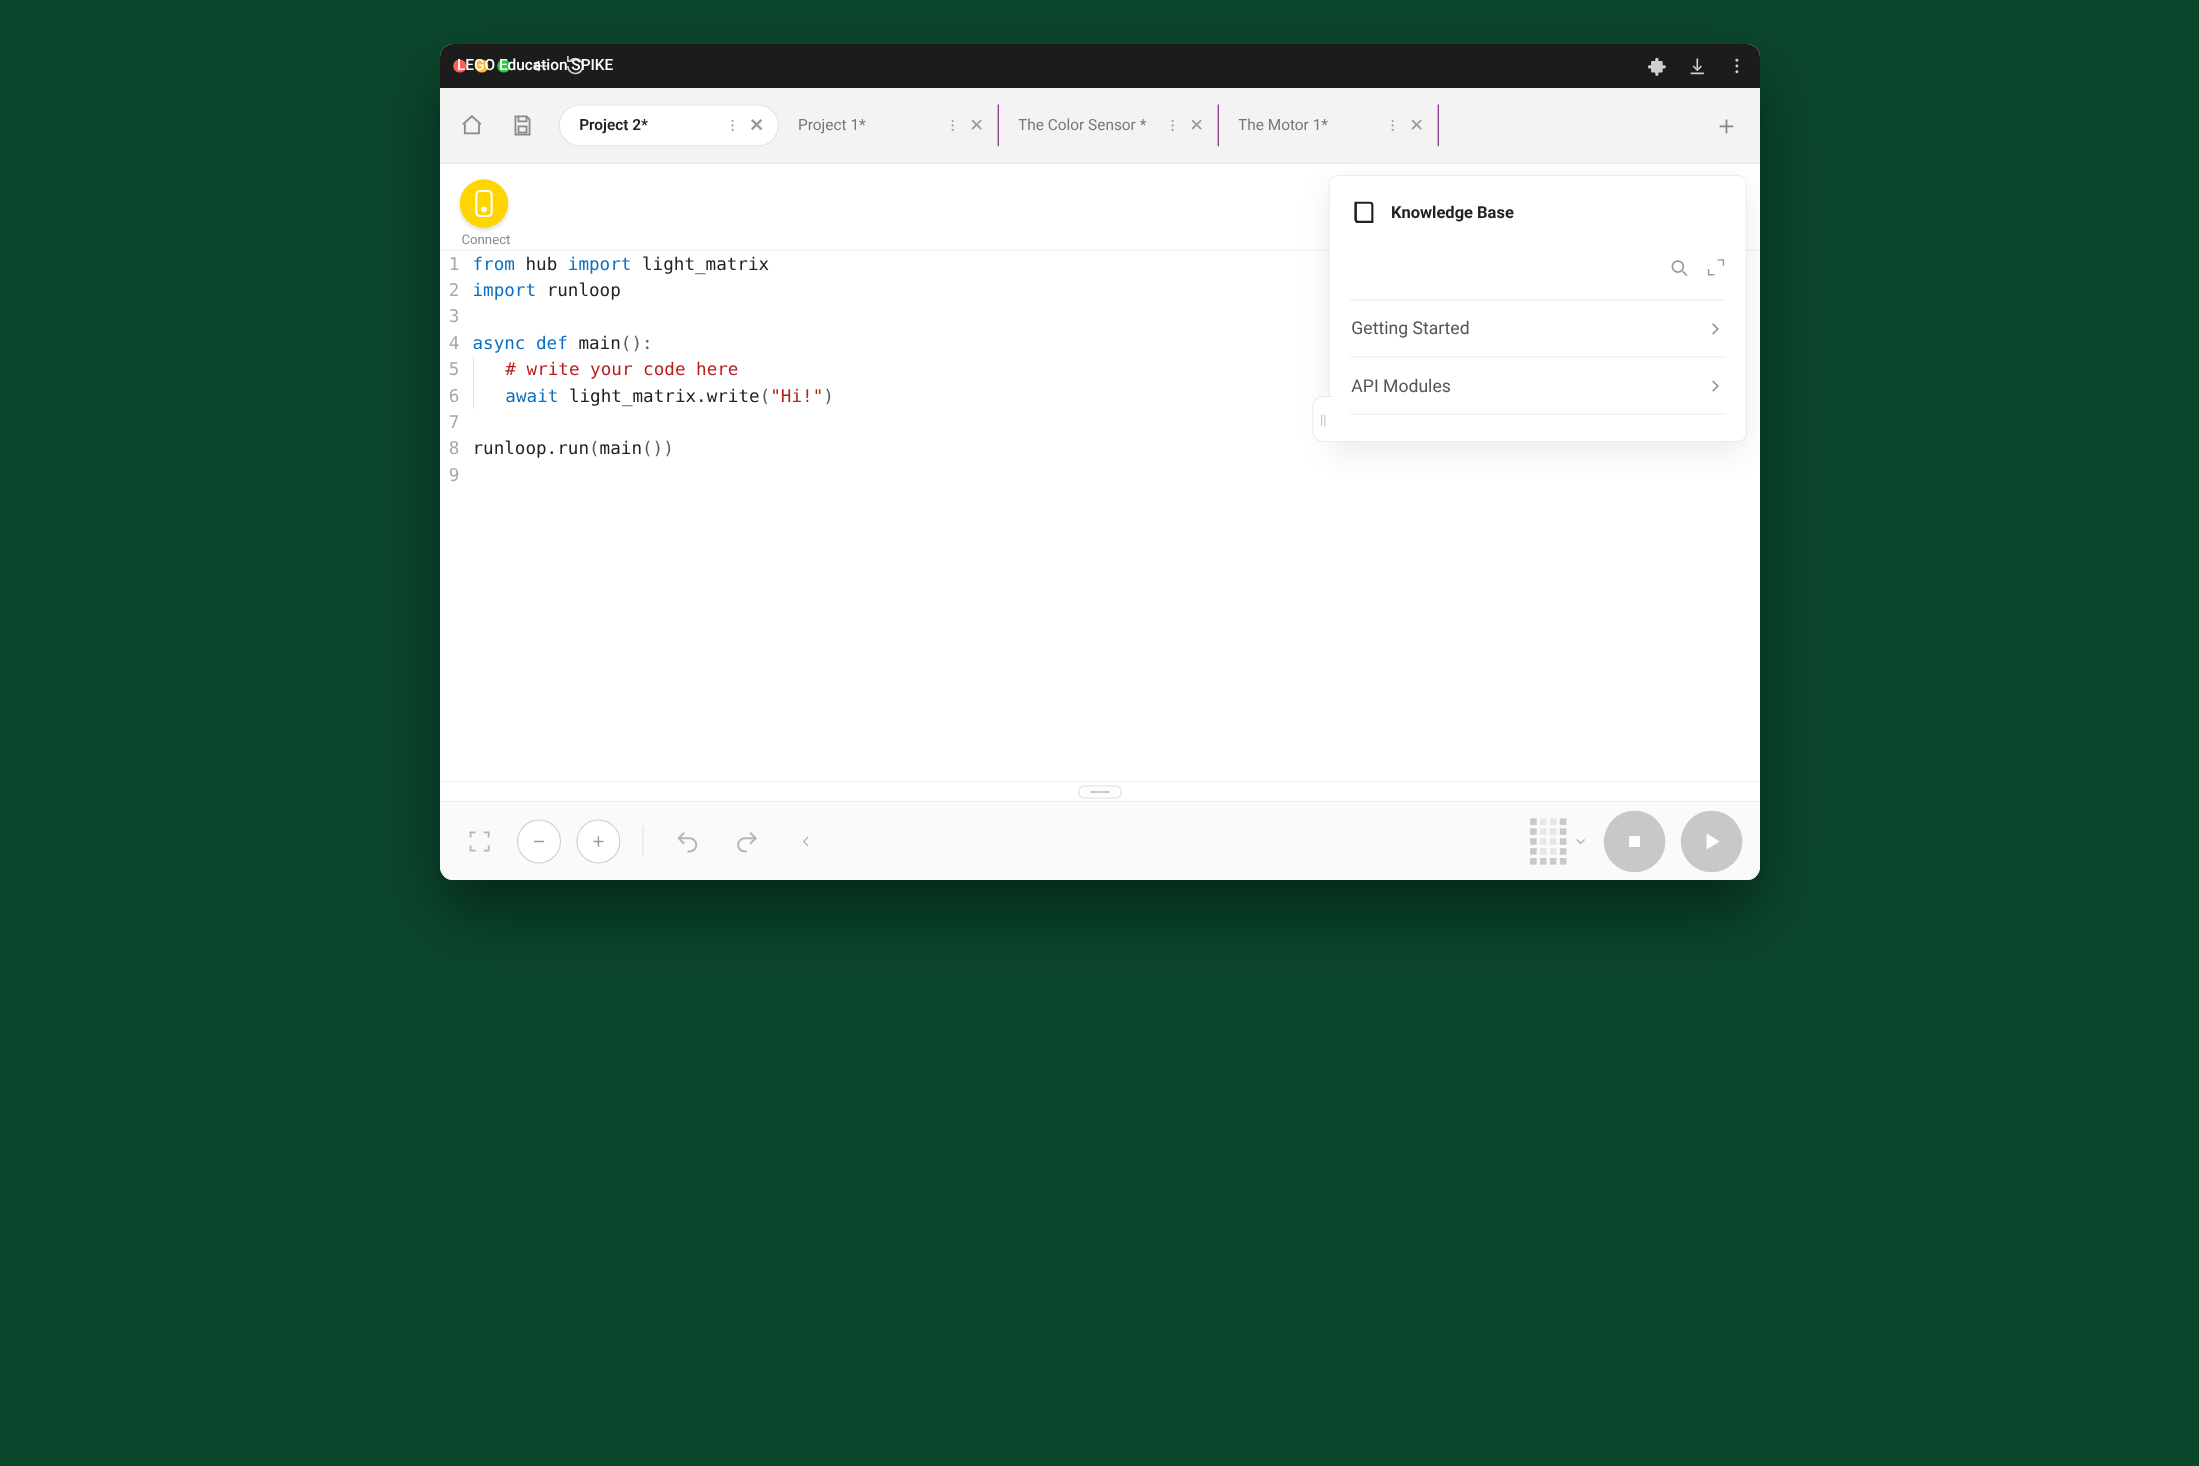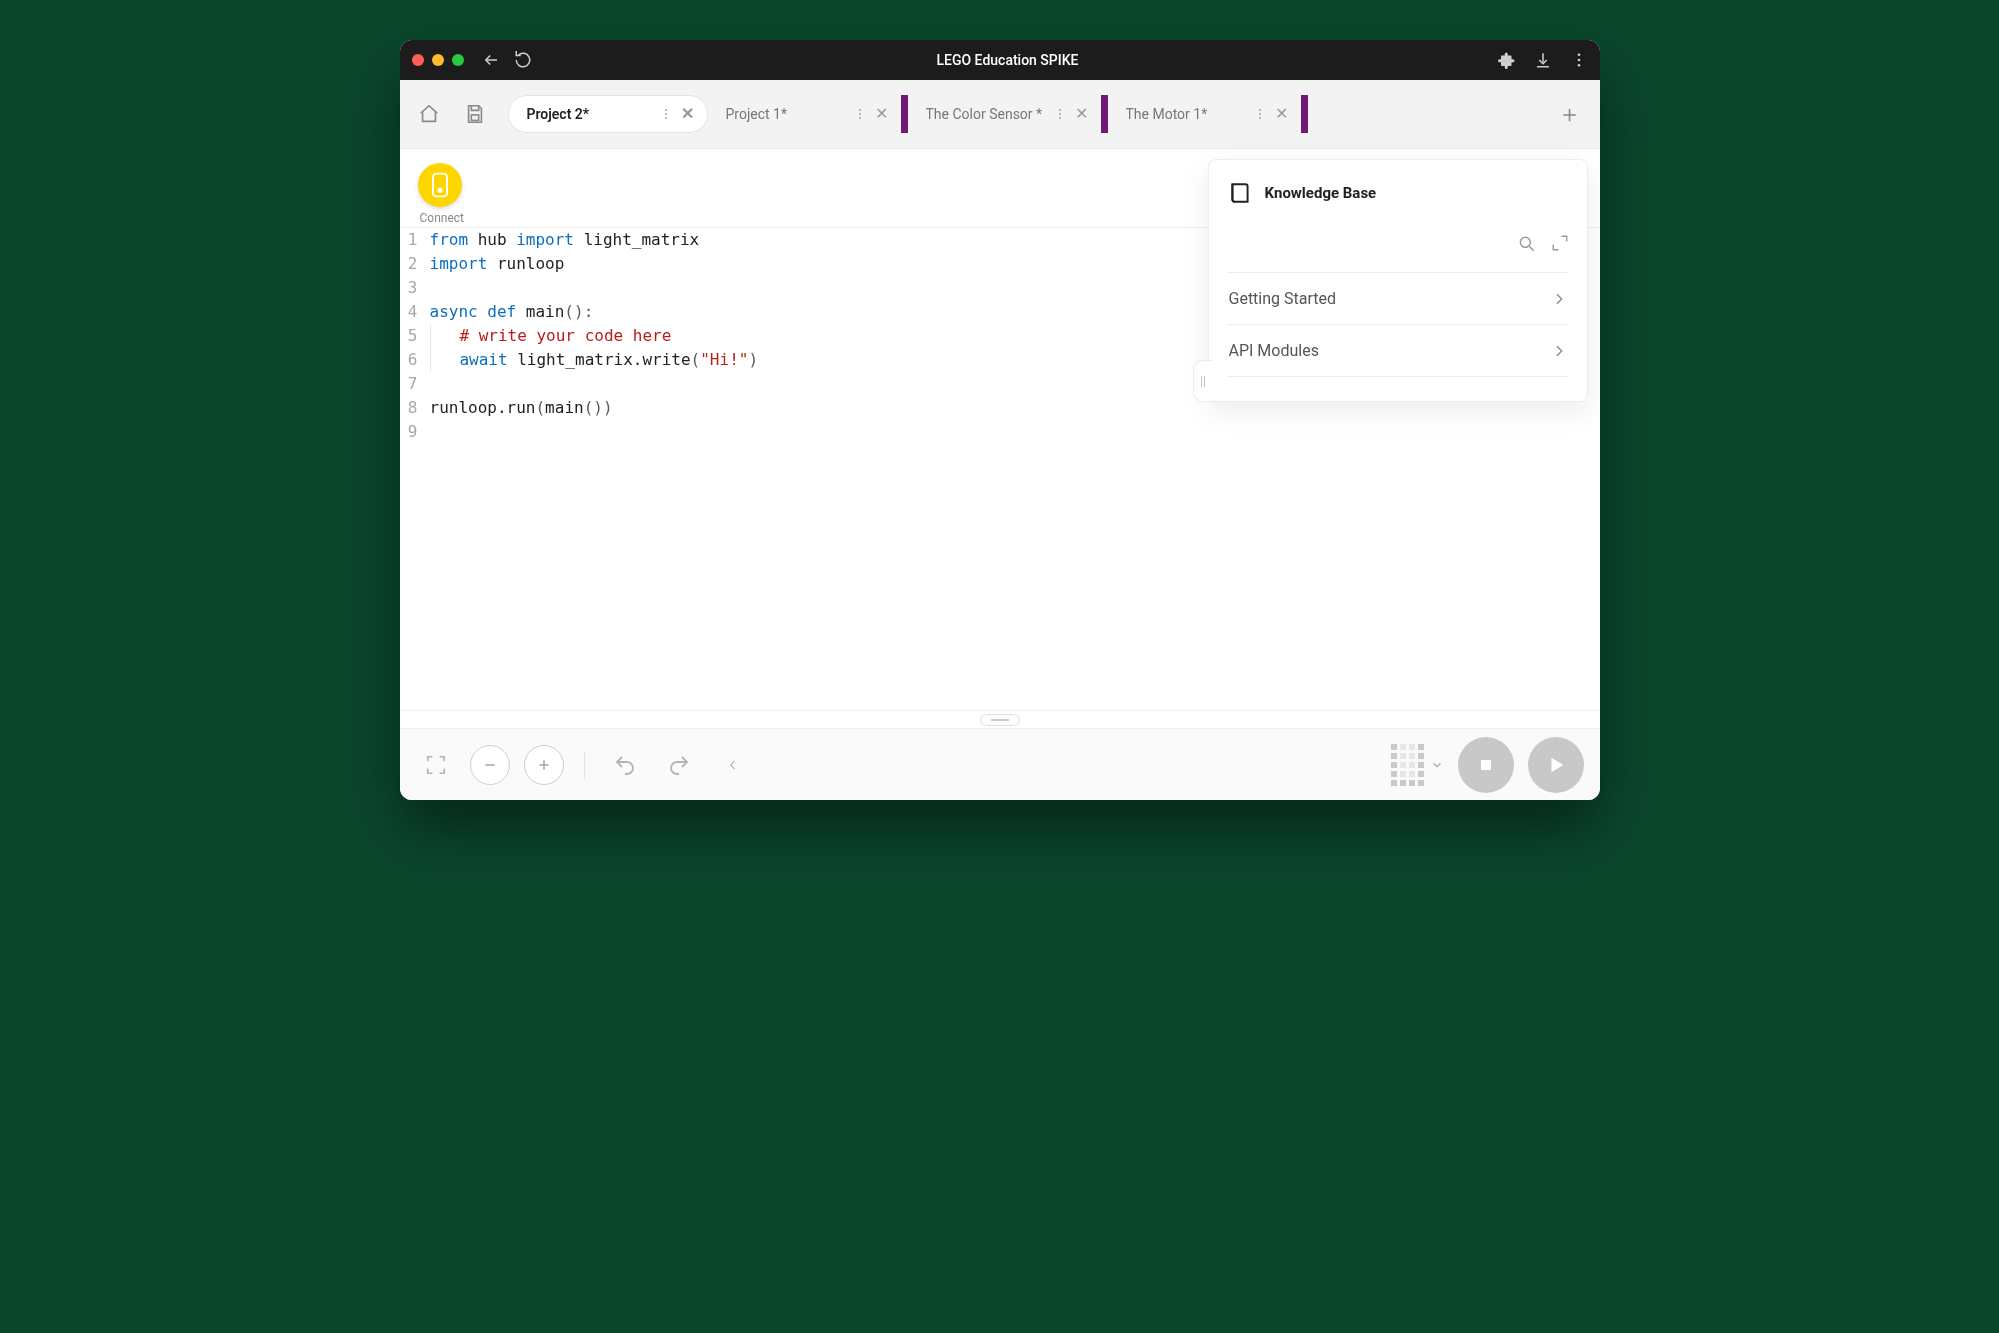--- a/index.html
+++ b/index.html
@@ -31,21 +31,21 @@
     align-items: center;
     padding: 0 12px;
     color: #fff;
     position: relative;
   }
   .traffic { display: flex; gap: 8px; }
   .dot { width: 12px; height: 12px; border-radius: 50%; }
   .dot.red { background:#ff5f57; } .dot.yellow{background:#febc2e;} .dot.green{background:#28c840;}
   .nav-arrows { display:flex; gap:14px; margin-left:18px; align-items:center; }
   .titlebar .icon { color:#cfcfcf; display:inline-flex; }
-  .title-text { position:absolute; left:0; right:0; text-align:center; font-size:14px; font-weight:500; pointer-events:none; color:#fff;padding-left:16px;}
+  .title-text { position:absolute; left:0; right:0; font-size:14px; font-weight:500; pointer-events:none; color:#fff;padding-left:16px;}
   .titlebar-right { margin-left:auto; display:flex; gap:18px; align-items:center; }
   
   .banner {
     background:#008cff;
     color:#fff;
     font-weight:600;
     font-size:14px;
     text-align:center;
     padding:8px 0;
   }
@@ -66,21 +66,21 @@
   }
   .tabs { display:flex; align-items:center; gap:0; flex:1; margin-left:6px; }
   .tab {
     height:38px;
     min-width:200px;
     padding:0 12px 0 18px;
     display:flex; align-items:center;
     color:#777;
     font-size:14px;
     gap:8px;
-    border-right:7px solid #701a75;
+    border-right:1px solid #701a75;
     position:relative;
   }
   .tab.active {
     background:#fff;
     border:1px solid #e4e4e4;
     border-radius:20px;
     color:#222;
     font-weight:600;
     border-right:1px solid #e4e4e4;
   }

